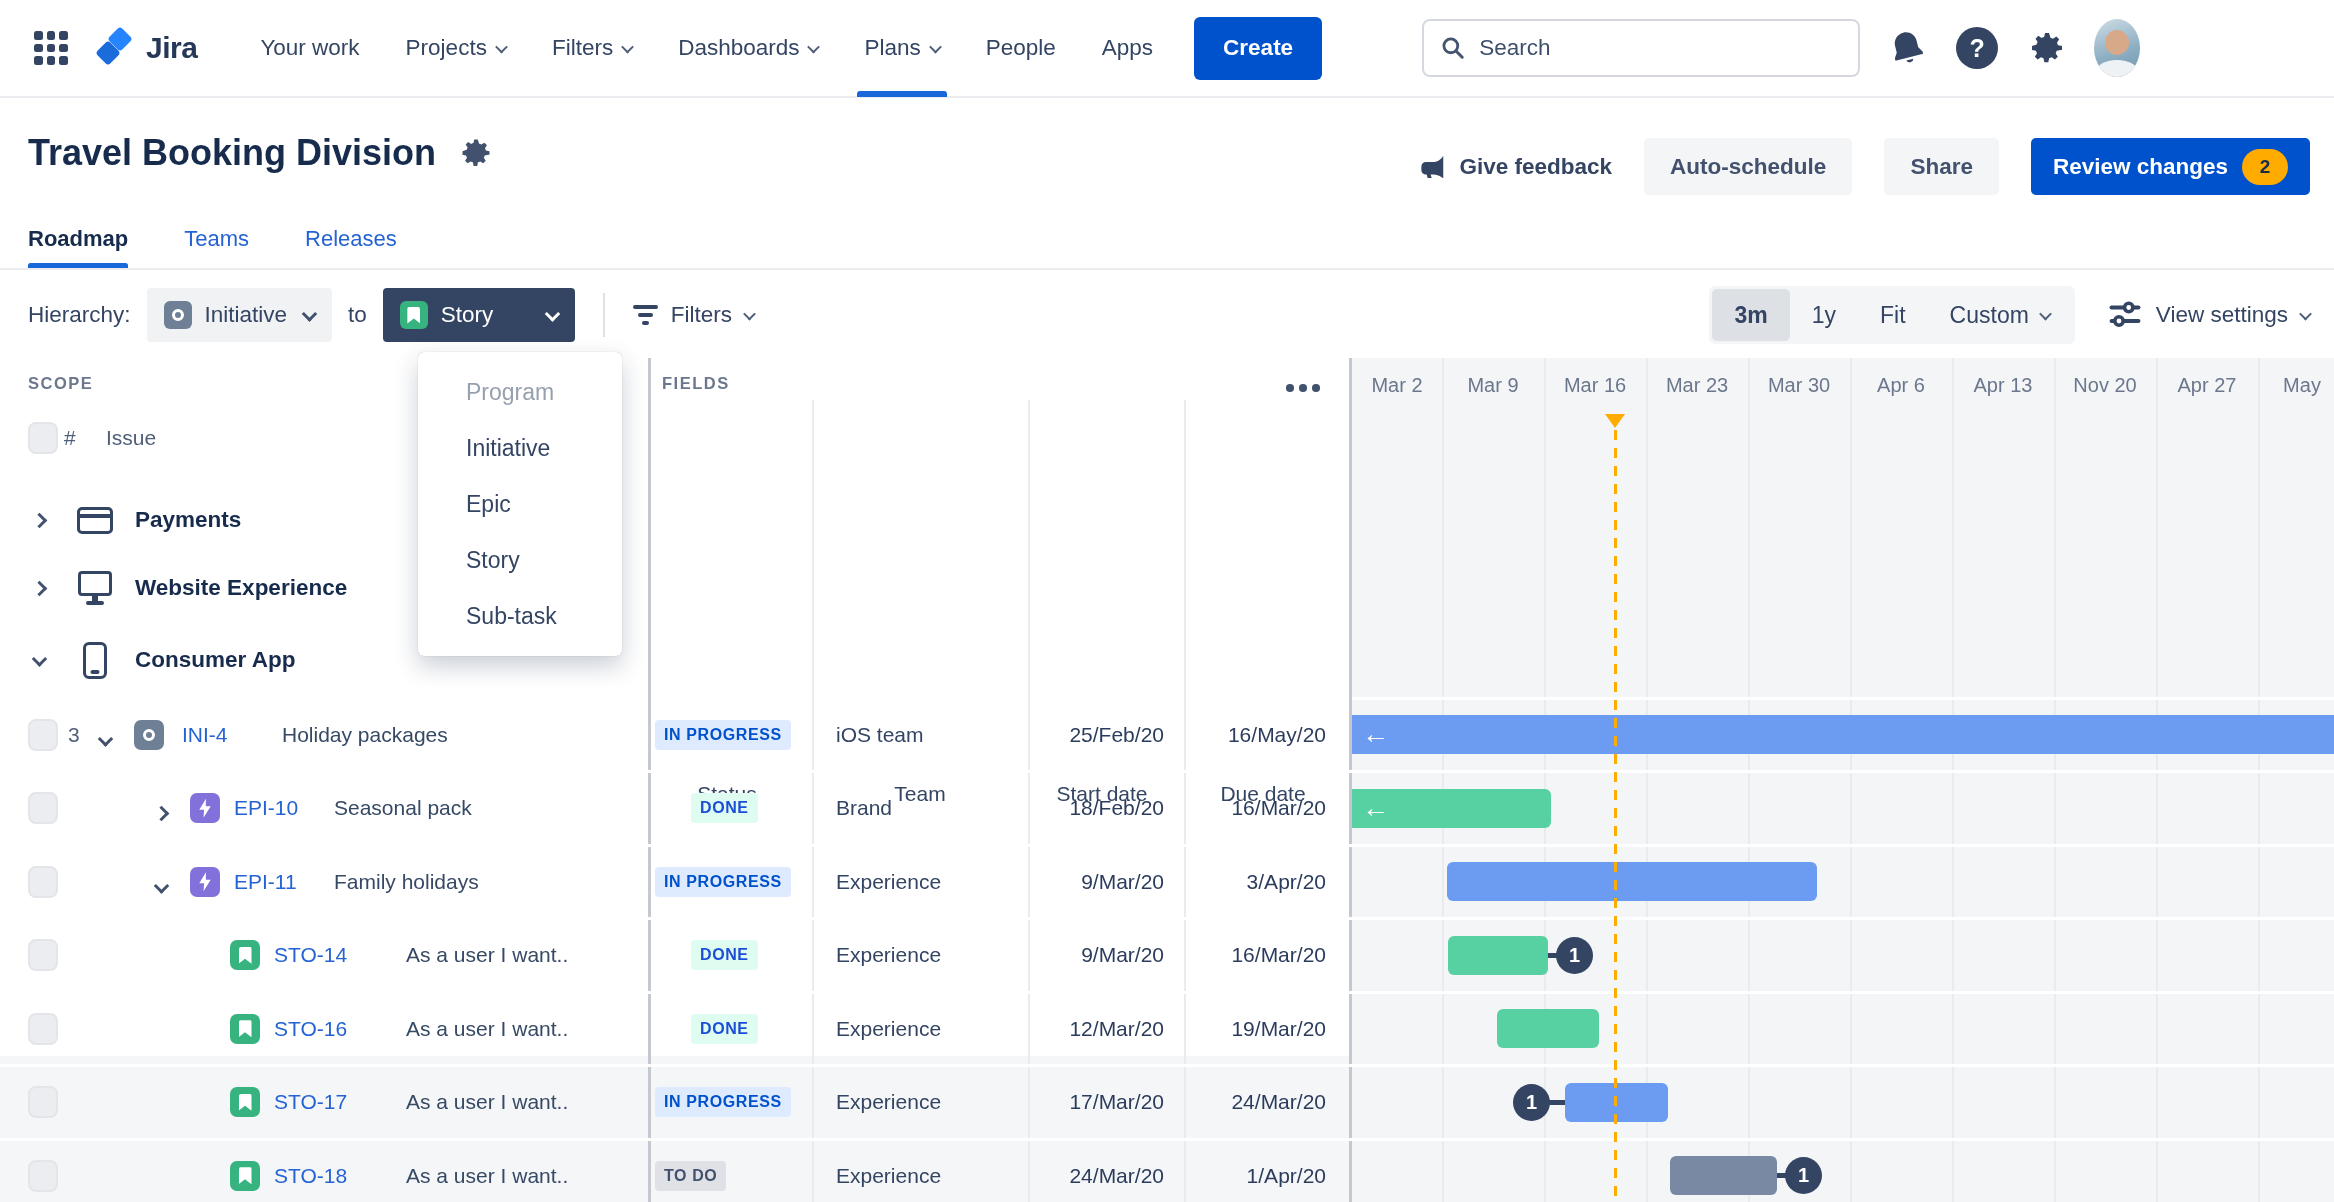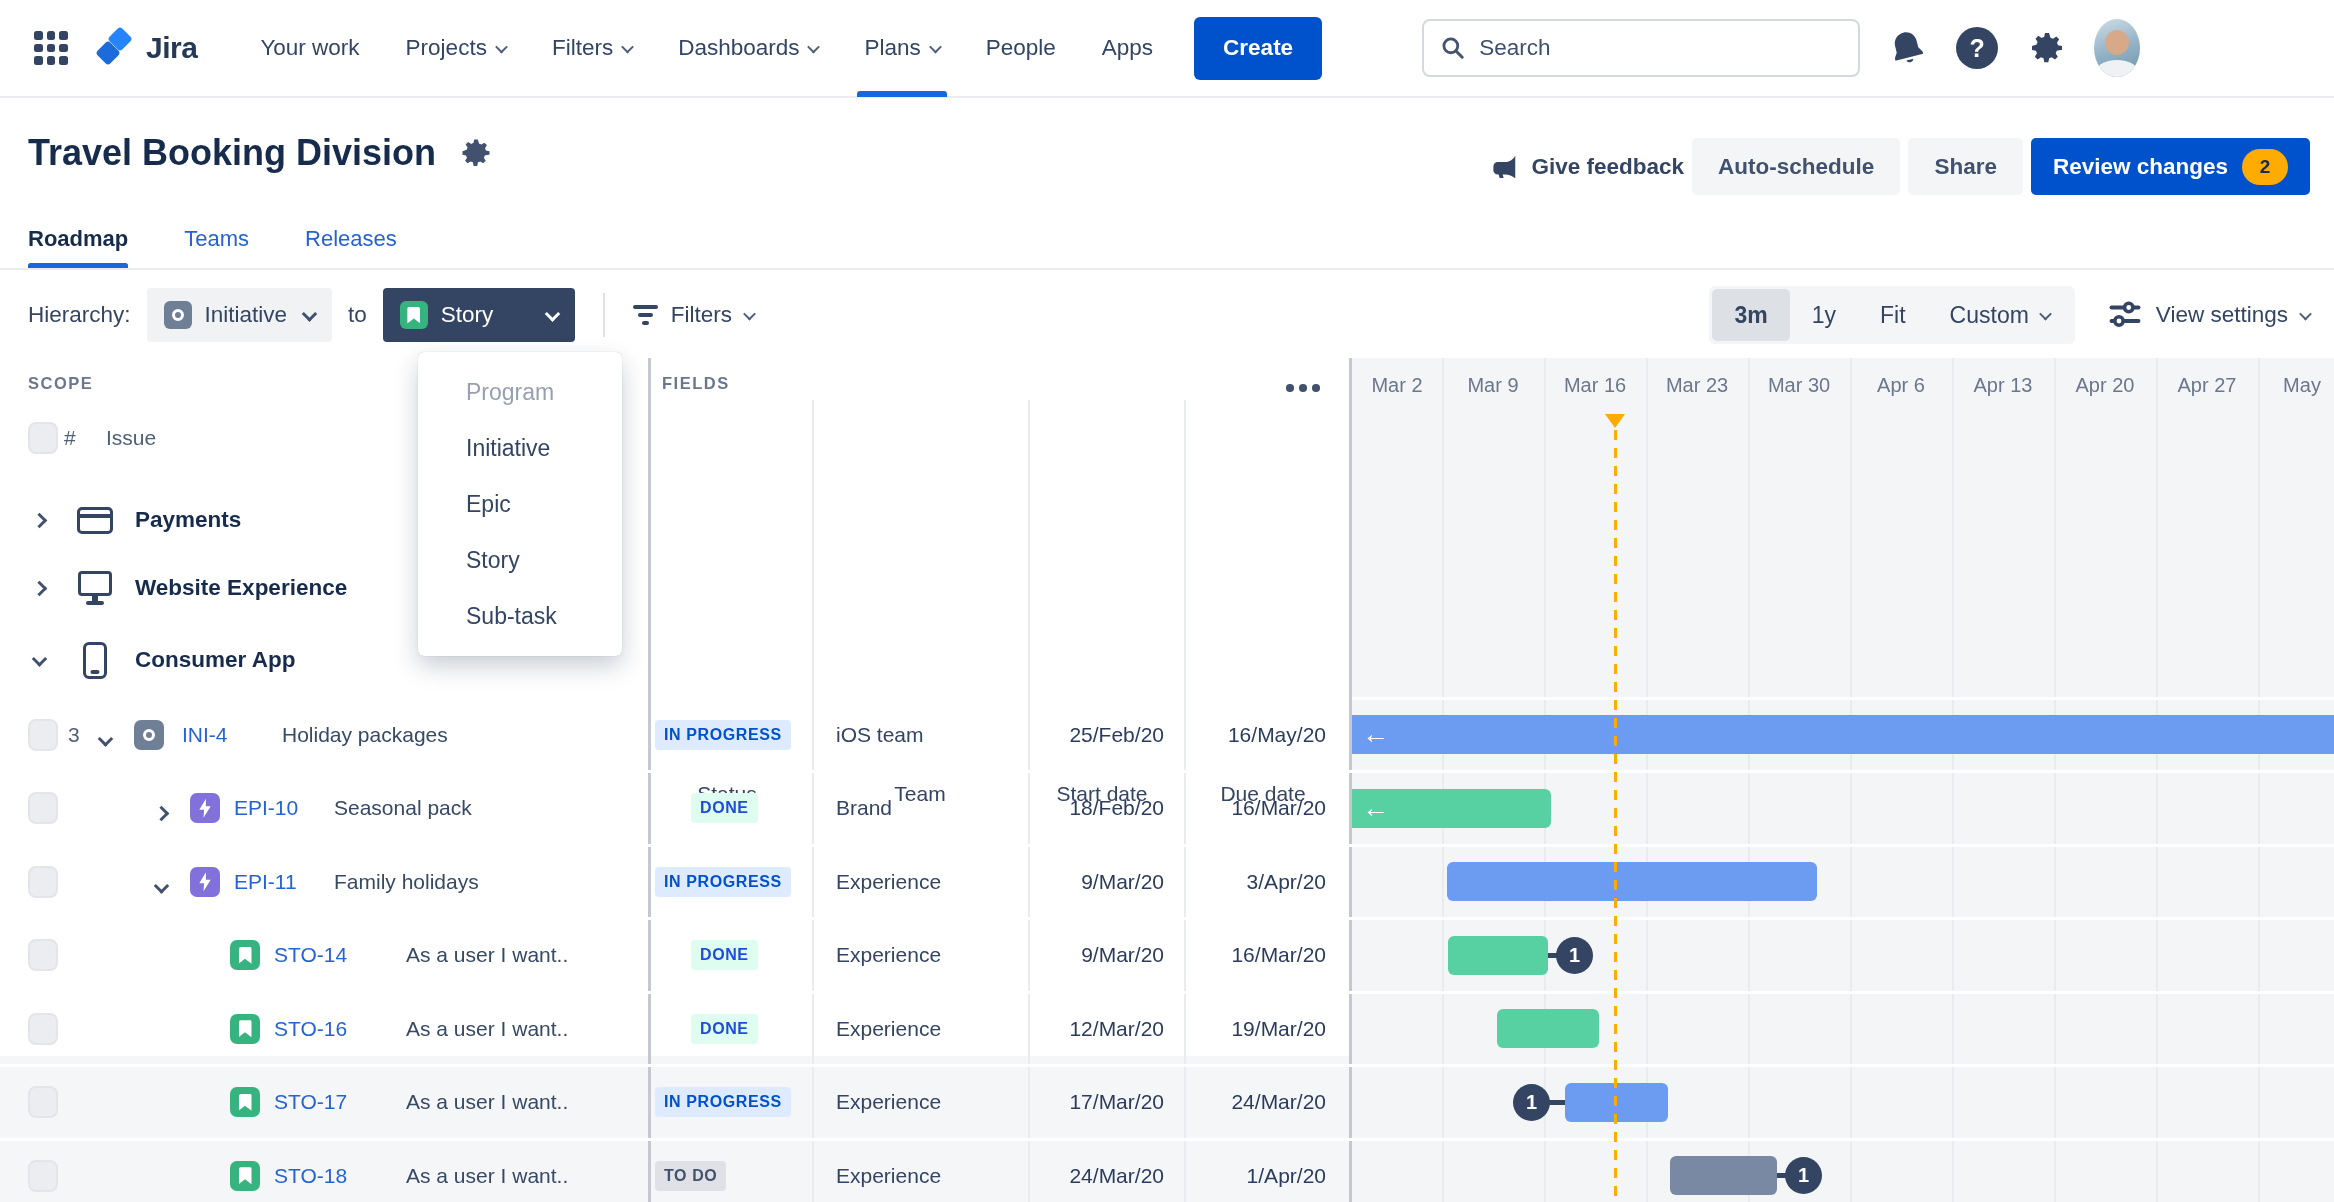--- a/index.html
+++ b/index.html
@@ -35,21 +35,21 @@
   
   .chev { display:inline-block; width:11px; height:11px; border-right:3px solid #42526E; border-bottom:3px solid #42526E; }
   .chev.down { transform:rotate(45deg) translate(-1px,-1px); }
   .chev.right { transform:rotate(-45deg); }
   .chev.sm { width:9px; height:9px; border-width:2.6px; border-color:#505F79; }
   .chev.white { border-color:#fff; }
   
   .page-header { position:absolute; top:98px; left:0; right:0; height:172px; background:#fff; border-bottom:2px solid #EBECF0; z-index:25; }
   .title-row { position:absolute; top:34px; left:28px; display:flex; align-items:center; gap:22px; }
   .page-title { font-size:36px; font-weight:600; color:#172B4D; }
-  .header-actions { position:absolute; top:40px; right:24px; display:flex; gap:8px; }
+  .header-actions { position:absolute; top:40px; right:24px; display:flex; gap:32px; }
   .feedback { display:flex; align-items:center; gap:13px; font-size:22.5px; font-weight:600; color:#344563; cursor:pointer; }
   .btn { height:57px; border-radius:5px; font-size:22.5px; font-weight:600; display:flex; align-items:center; justify-content:center; cursor:pointer; }
   .btn.subtle { background:#F4F5F7; color:#42526E; padding:0 26px; }
   .btn.primary { background:#0052CC; color:#fff; padding:0 22px; gap:14px; }
   .count-badge { background:#FFAB00; color:#172B4D; font-size:19px; font-weight:700; height:36px; min-width:46px;
     padding:0 10px; border-radius:18px; display:flex; align-items:center; justify-content:center; }
   .tabs { position:absolute; left:28px; bottom:0; height:58px; display:flex; gap:56px; }
   .tab { position:relative; display:flex; align-items:center; font-size:22px; color:#2563D4; cursor:pointer; }
   .tab.active { color:#172B4D; font-weight:700; }
   .tab.active::after { content:""; position:absolute; left:0; right:0; bottom:0; height:5px; background:#1868DB; border-radius:2.5px 2.5px 0 0; }
@@ -481,21 +481,21 @@
       <div class="tl-colline" style="left:702px"></div>
       <div class="tl-colline" style="left:804px"></div>
       <div class="tl-colline" style="left:906px"></div>
       <span class="tl-label" style="left:45px">Mar 2</span>
       <span class="tl-label" style="left:141px">Mar 9</span>
       <span class="tl-label" style="left:243px">Mar 16</span>
       <span class="tl-label" style="left:345px">Mar 23</span>
       <span class="tl-label" style="left:447px">Mar 30</span>
       <span class="tl-label" style="left:549px">Apr 6</span>
       <span class="tl-label" style="left:651px">Apr 13</span>
-      <span class="tl-label" style="left:753px">Apr 20</span>
+      <span class="tl-label" style="left:753px">Nov 20</span>
       <span class="tl-label" style="left:855px">Apr 27</span>
       <span class="tl-label" style="left:950px">May</span>
       <div class="hsep" style="left:0;right:0;top:338.5px"></div>
       <div class="hsep" style="left:0;right:0;top:412px"></div>
       <div class="hsep" style="left:0;right:0;top:485.5px"></div>
       <div class="hsep" style="left:0;right:0;top:559px"></div>
       <div class="hsep" style="left:0;right:0;top:632.5px"></div>
       <div class="hsep" style="left:0;right:0;top:706px"></div>
       <div class="hsep" style="left:0;right:0;top:779.5px"></div>
       <div class="today-tri" style="left:253px"></div>

